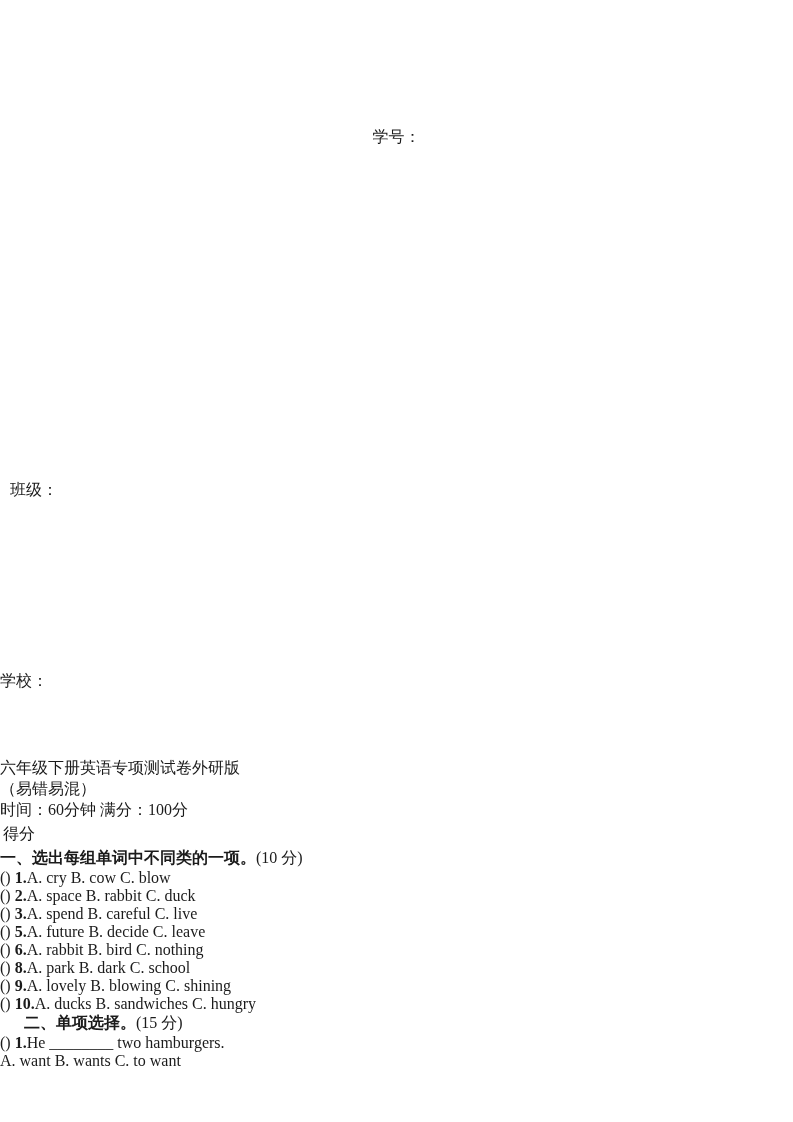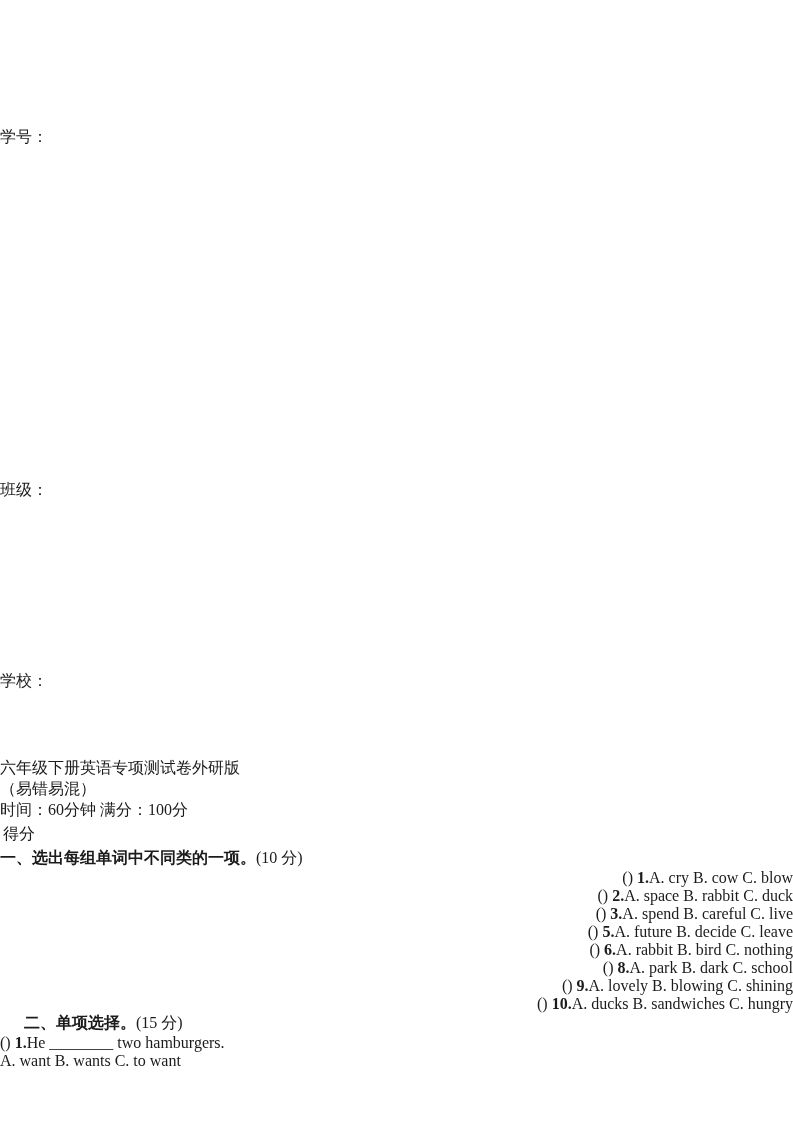--- a/index.html
+++ b/index.html
@@ -53,24 +53,24 @@
 </style>
 </head>
 <body>
 
 <div class="page">
 
   <div class="artifact"></div>
   <div class="fold-line"></div>
 
   <div class="side-line" style="top:85px;height:127px;"></div>
-  <div class="side-label" style="top:228px;">学号：</div>
+  <div class="side-label" style="top:228px;text-align:center;">学号：</div>
   <div class="side-line" style="top:310px;height:148px;"></div>
   <div class="side-line" style="top:543px;height:184px;"></div>
-  <div class="side-label" style="top:746px;">班级：</div>
+  <div class="side-label" style="top:746px;margin-left:10px;">班级：</div>
   <div class="side-line" style="top:813px;height:150px;"></div>
   <div class="side-label" style="top:990px;margin-top:20px;">学校：</div>
   <div class="side-line" style="top:1047px;height:66px;"></div>
 
   <div class="content">
 
     <div class="title">六年级下册英语专项测试卷外研版</div>
     <div class="subtitle">（易错易混）</div>
 
     <div class="meta">
@@ -91,21 +91,21 @@
         <td></td>
         <td></td>
       </tr>
     </tbody>
       </table>
 
     <div class="sec-header" style="top:276px;">
       <b>一、选出每组单词中不同类的一项。</b><span class="pts">(10 分)</span>
     </div>
 
-    <div class="rows" style="top:301px;text-align:right;">
+    <div class="rows" style="top:301px;">
       <div class="row">
         <span class="p1">(</span><span class="p2">)</span>
         <span class="flow"><b class="qn">1.</b><span>A. cry</span></span>
         <span class="ob">B. cow</span>
         <span class="oc">C. blow</span>
       </div>
       <div class="row">
         <span class="p1">(</span><span class="p2">)</span>
         <span class="flow"><b class="qn">2.</b><span>A. space</span></span>
         <span class="ob">B. rabbit</span>

